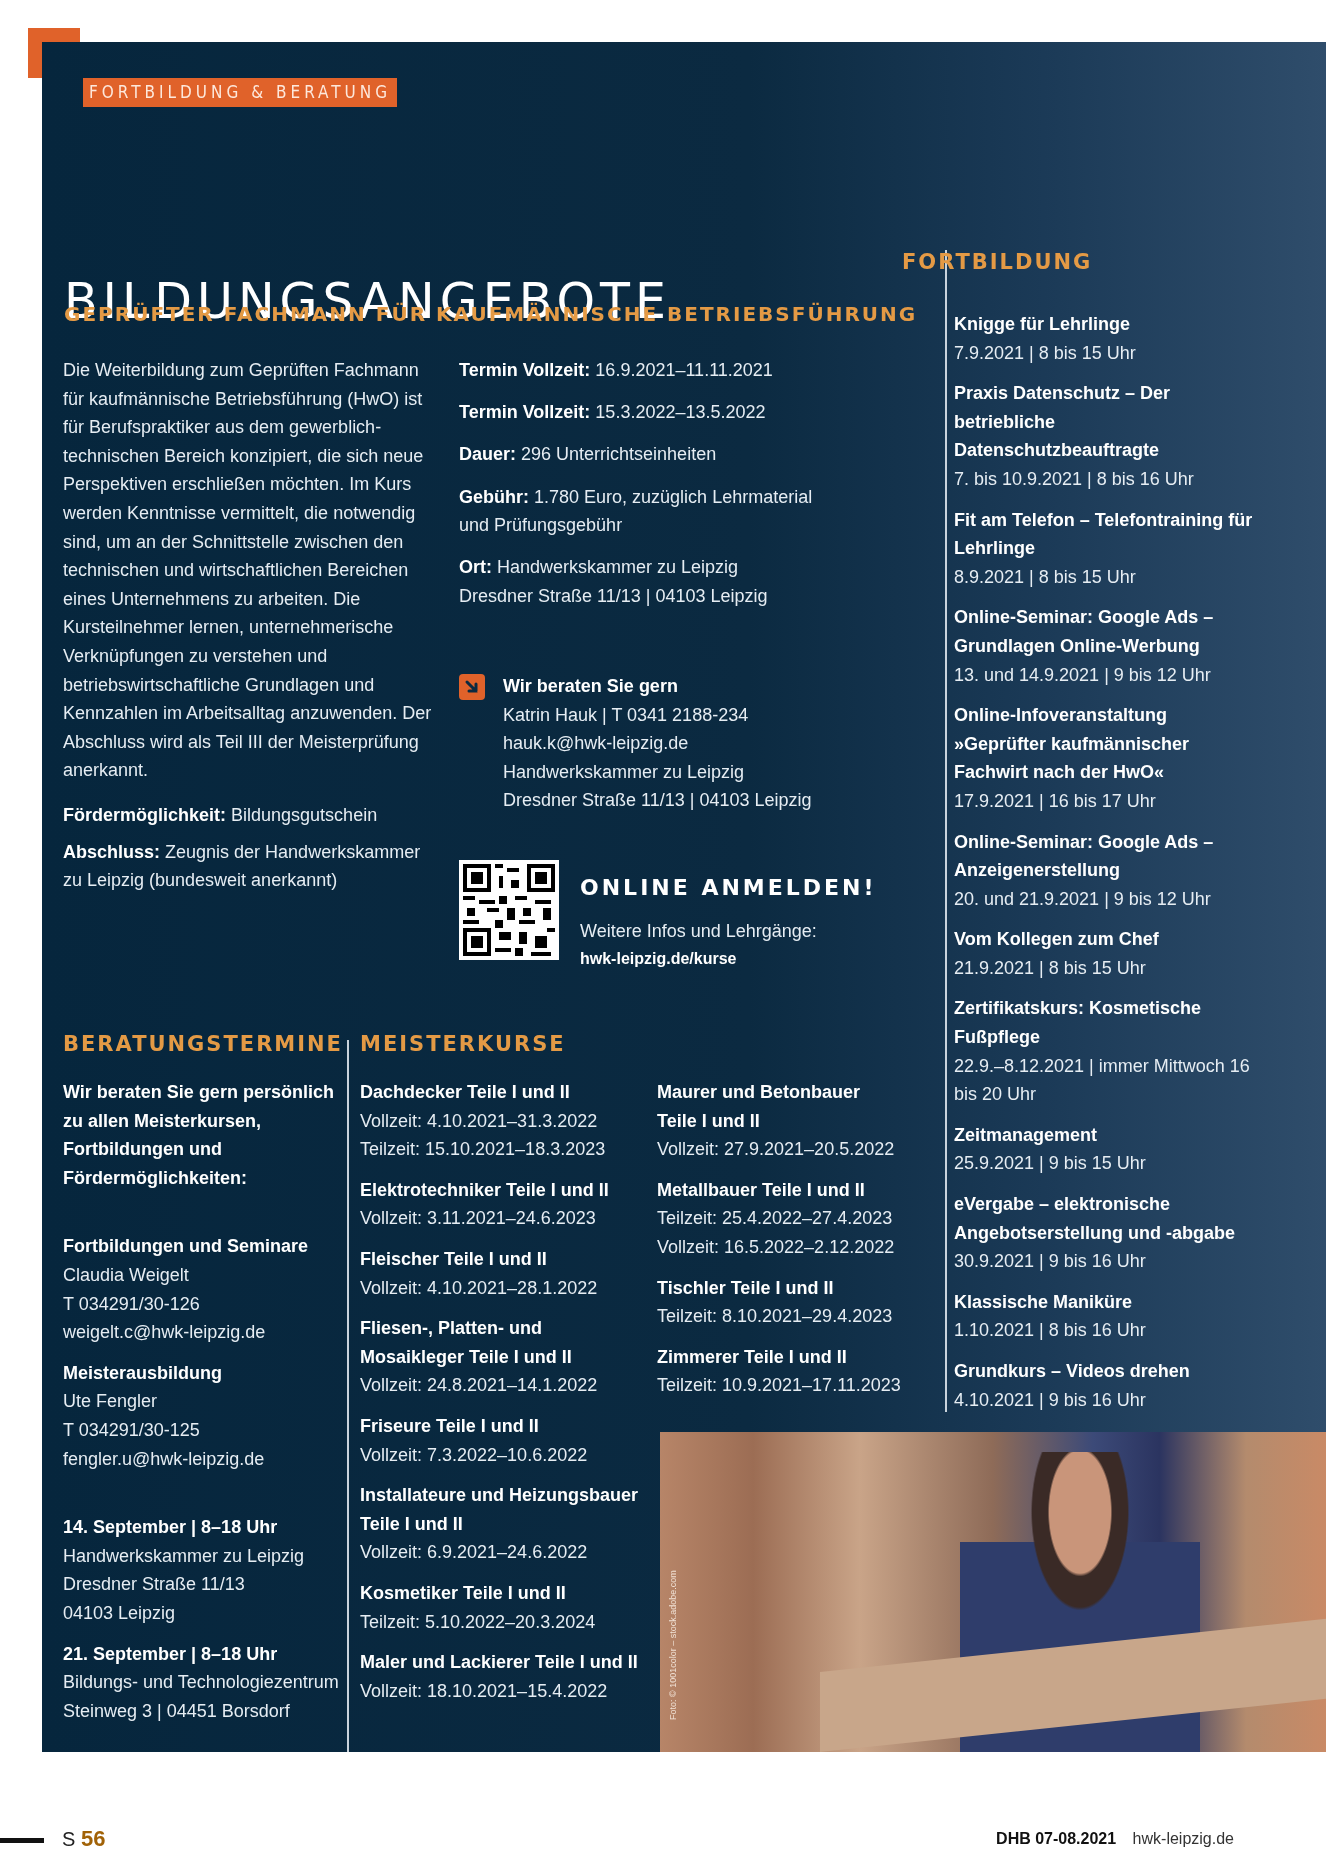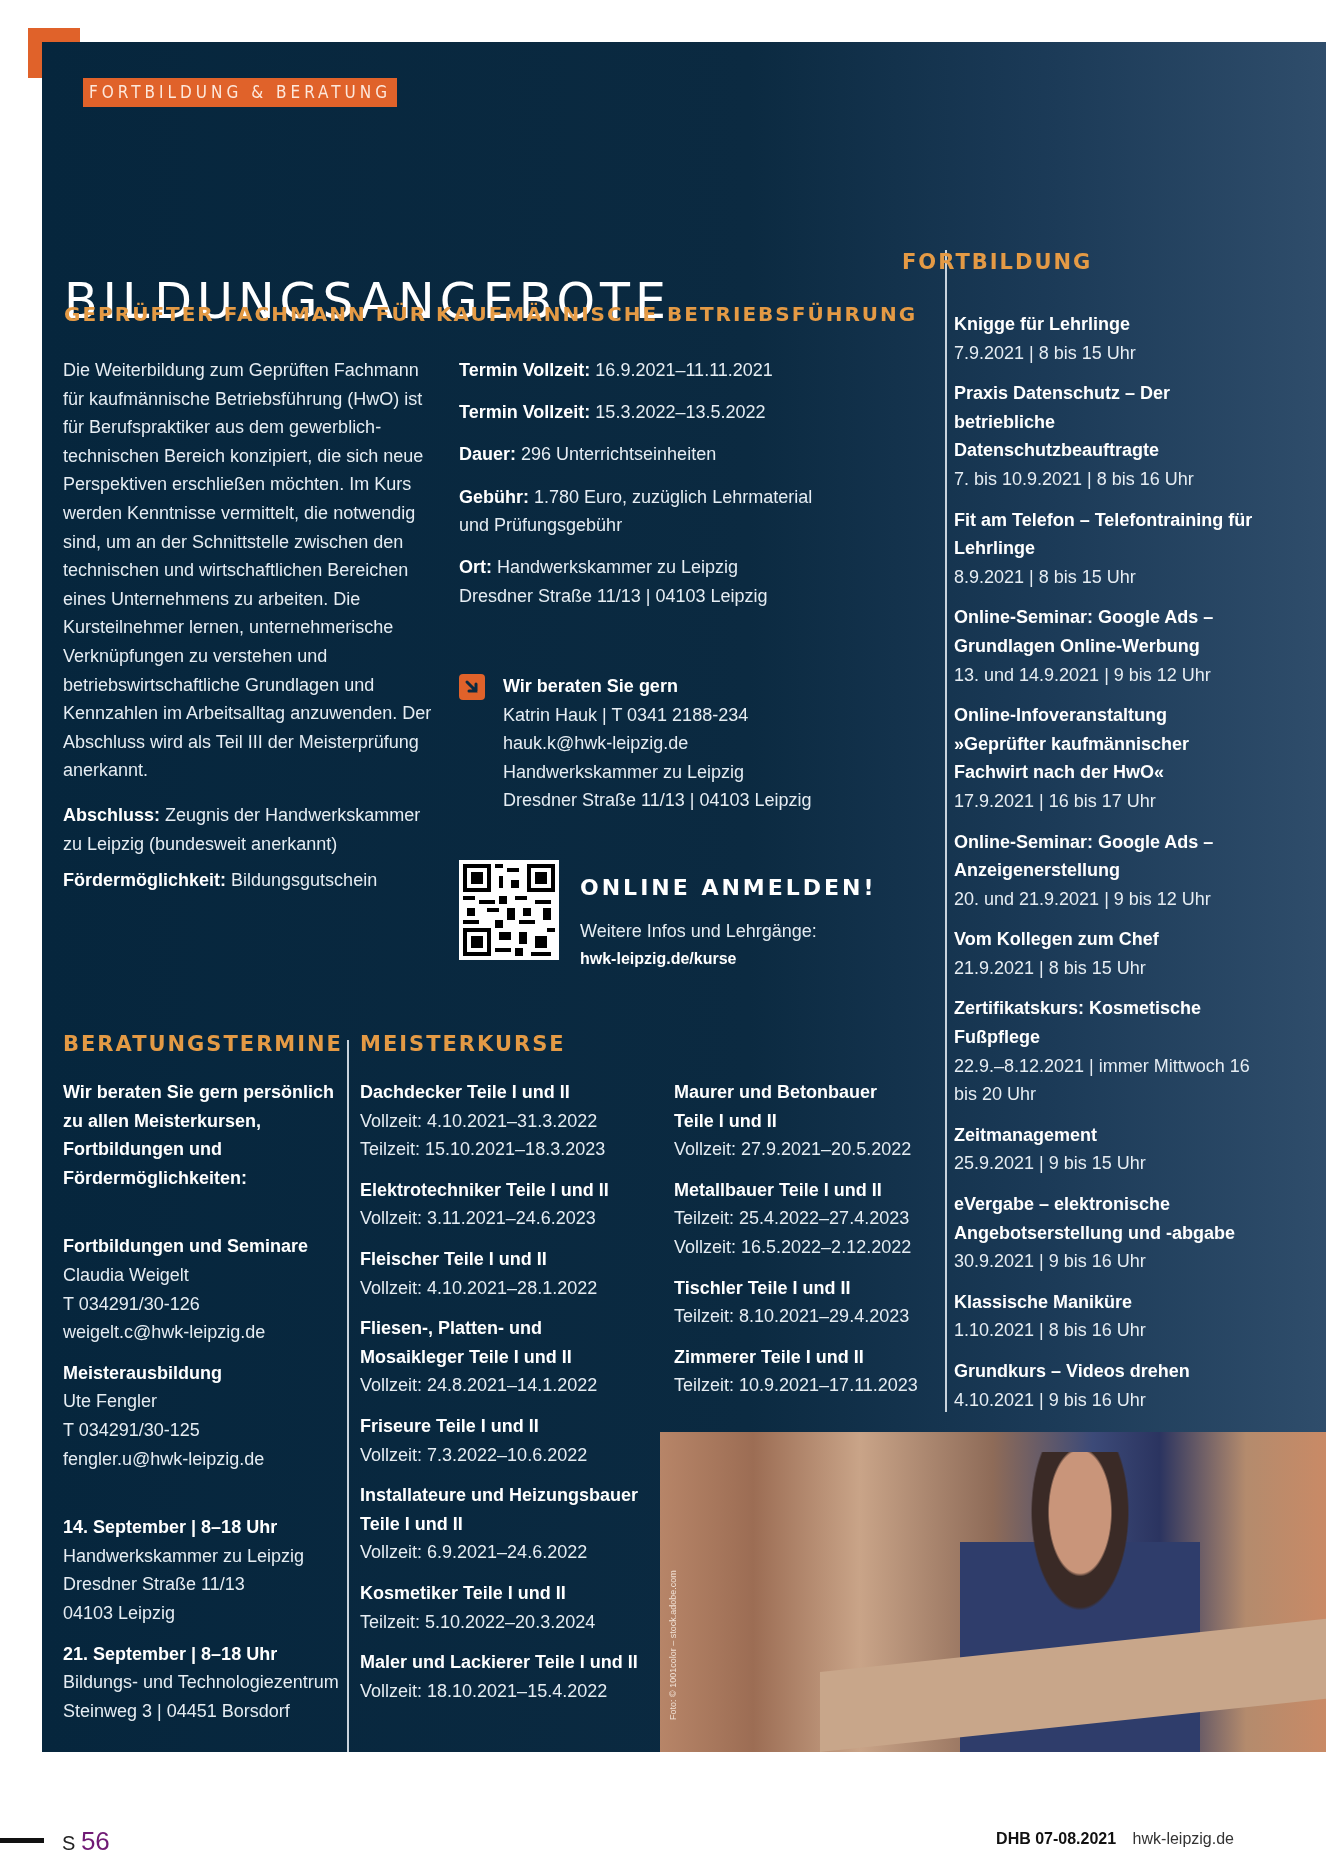--- a/index.html
+++ b/index.html
@@ -45,56 +45,56 @@
   .vline { position: absolute; width: 2px; background: #c9d3dc; }
 
   .fort { position: absolute; left: 954px; top: 310px; width: 300px; }
   .fort .item { margin-bottom: 12px; }
 
   .berat { position: absolute; left: 63px; top: 1078px; width: 280px; }
   .berat .blk { margin-bottom: 12px; }
   .berat .gap { height: 40px; }
 
   .meister-a { position: absolute; left: 360px; top: 1078px; width: 280px; }
-  .meister-b { position: absolute; left: 657px; top: 1078px; width: 280px; margin-left: 17px; }
+  .meister-b { position: absolute; left: 657px; top: 1078px; width: 280px; }
   .meister-a .item, .meister-b .item { margin-bottom: 12px; }
 
   .photo { position: absolute; left: 660px; top: 1432px; width: 666px; height: 320px;
            background: linear-gradient(90deg, #b78568 0%, #9c6d54 14%, #c9a488 30%, #8e6b58 50%, #3c4a78 65%, #2b3460 75%, #b48b6d 88%, #c98a66 100%); overflow: hidden; }
   .photo .person { position: absolute; left: 300px; top: 20px; width: 240px; height: 300px;
                    background: radial-gradient(ellipse at 50% 20%, #c9957a 0 18%, #3a2a26 19% 28%, transparent 29%),
                                linear-gradient(180deg, transparent 0 30%, #2f3d6b 30% 100%); }
   .photo .beam { position: absolute; left: 160px; bottom: 0; width: 520px; height: 80px; background: #c8a68a; transform: skewY(-6deg); transform-origin: left bottom; }
   .credit { position: absolute; left: 668px; top: 1720px; transform: rotate(-90deg); transform-origin: left top; font-size: 9px; color: #f1e2d6; white-space: nowrap; }
 
   .footer-bar { position: absolute; left: 0; top: 1838px; width: 44px; height: 5px; background: #111; }
   .footer-page { position: absolute; left: 62px; top: 1826px; font-size: 20px; color: #222; white-space: nowrap; }
-  .footer-page .num { font-weight: normal; font-size: 26px; color: #701a75; }
+  .footer-page .num { font-weight: bold; font-size: 22px; color: #a16207; }
   .footer-right { position: absolute; right: 92px; top: 1830px; font-size: 16px; color: #333; white-space: nowrap; }
   .footer-right .mag { font-weight: bold; color: #111; margin-right: 12px; }
 </style>
 </head>
 <body>
 
 <div class="corner-accent"></div>
 <div class="panel"></div>
 
 <div class="kicker">FORTBILDUNG &amp; BERATUNG</div>
 <h1 class="page-title">BILDUNGSANGEBOTE</h1>
 <div class="subtitle">GEPRÜFTER FACHMANN FÜR KAUFMÄNNISCHE BETRIEBSFÜHRUNG</div>
 
 <div class="intro txt">
   <p>Die Weiterbildung zum Geprüften Fachmann für kaufmännische Betriebsführung (HwO) ist für Berufspraktiker aus dem gewerblich-technischen Bereich konzipiert, die sich neue Perspektiven erschließen möchten. Im Kurs werden Kenntnisse vermittelt, die notwendig sind, um an der Schnittstelle zwischen den technischen und wirtschaftlichen Bereichen eines Unternehmens zu arbeiten. Die Kursteilnehmer lernen, unternehmerische Verknüpfungen zu verstehen und betriebswirtschaftliche Grundlagen und Kennzahlen im Arbeitsalltag anzuwenden. Der Abschluss wird als Teil III der Meisterprüfung anerkannt.</p>
   <p class="meta">
+    <span class="b">Fördermöglichkeit:</span>
+    <span>Bildungsgutschein</span>
+  </p>
+  <p class="meta">
     <span class="b">Abschluss:</span>
     <span>Zeugnis der Handwerkskammer zu Leipzig (bundesweit anerkannt)</span>
-  </p>
-  <p class="meta">
-    <span class="b">Fördermöglichkeit:</span>
-    <span>Bildungsgutschein</span>
   </p>
 </div>
 
 <div class="facts txt">
   <div class="row"><span class="b">Termin Vollzeit:</span> <span>16.9.2021–11.11.2021</span></div>
   <div class="row"><span class="b">Termin Vollzeit:</span> <span>15.3.2022–13.5.2022</span></div>
   <div class="row"><span class="b">Dauer:</span> <span>296 Unterrichtseinheiten</span></div>
   <div class="row" style="width:370px"><span class="b">Gebühr:</span> <span>1.780 Euro, zuzüglich Lehrmaterial und Prüfungsgebühr</span></div>
   <div class="row" style="width:350px"><span class="b">Ort:</span> <span>Handwerkskammer zu Leipzig Dresdner Straße 11/13 | 04103 Leipzig</span></div>
 </div>

